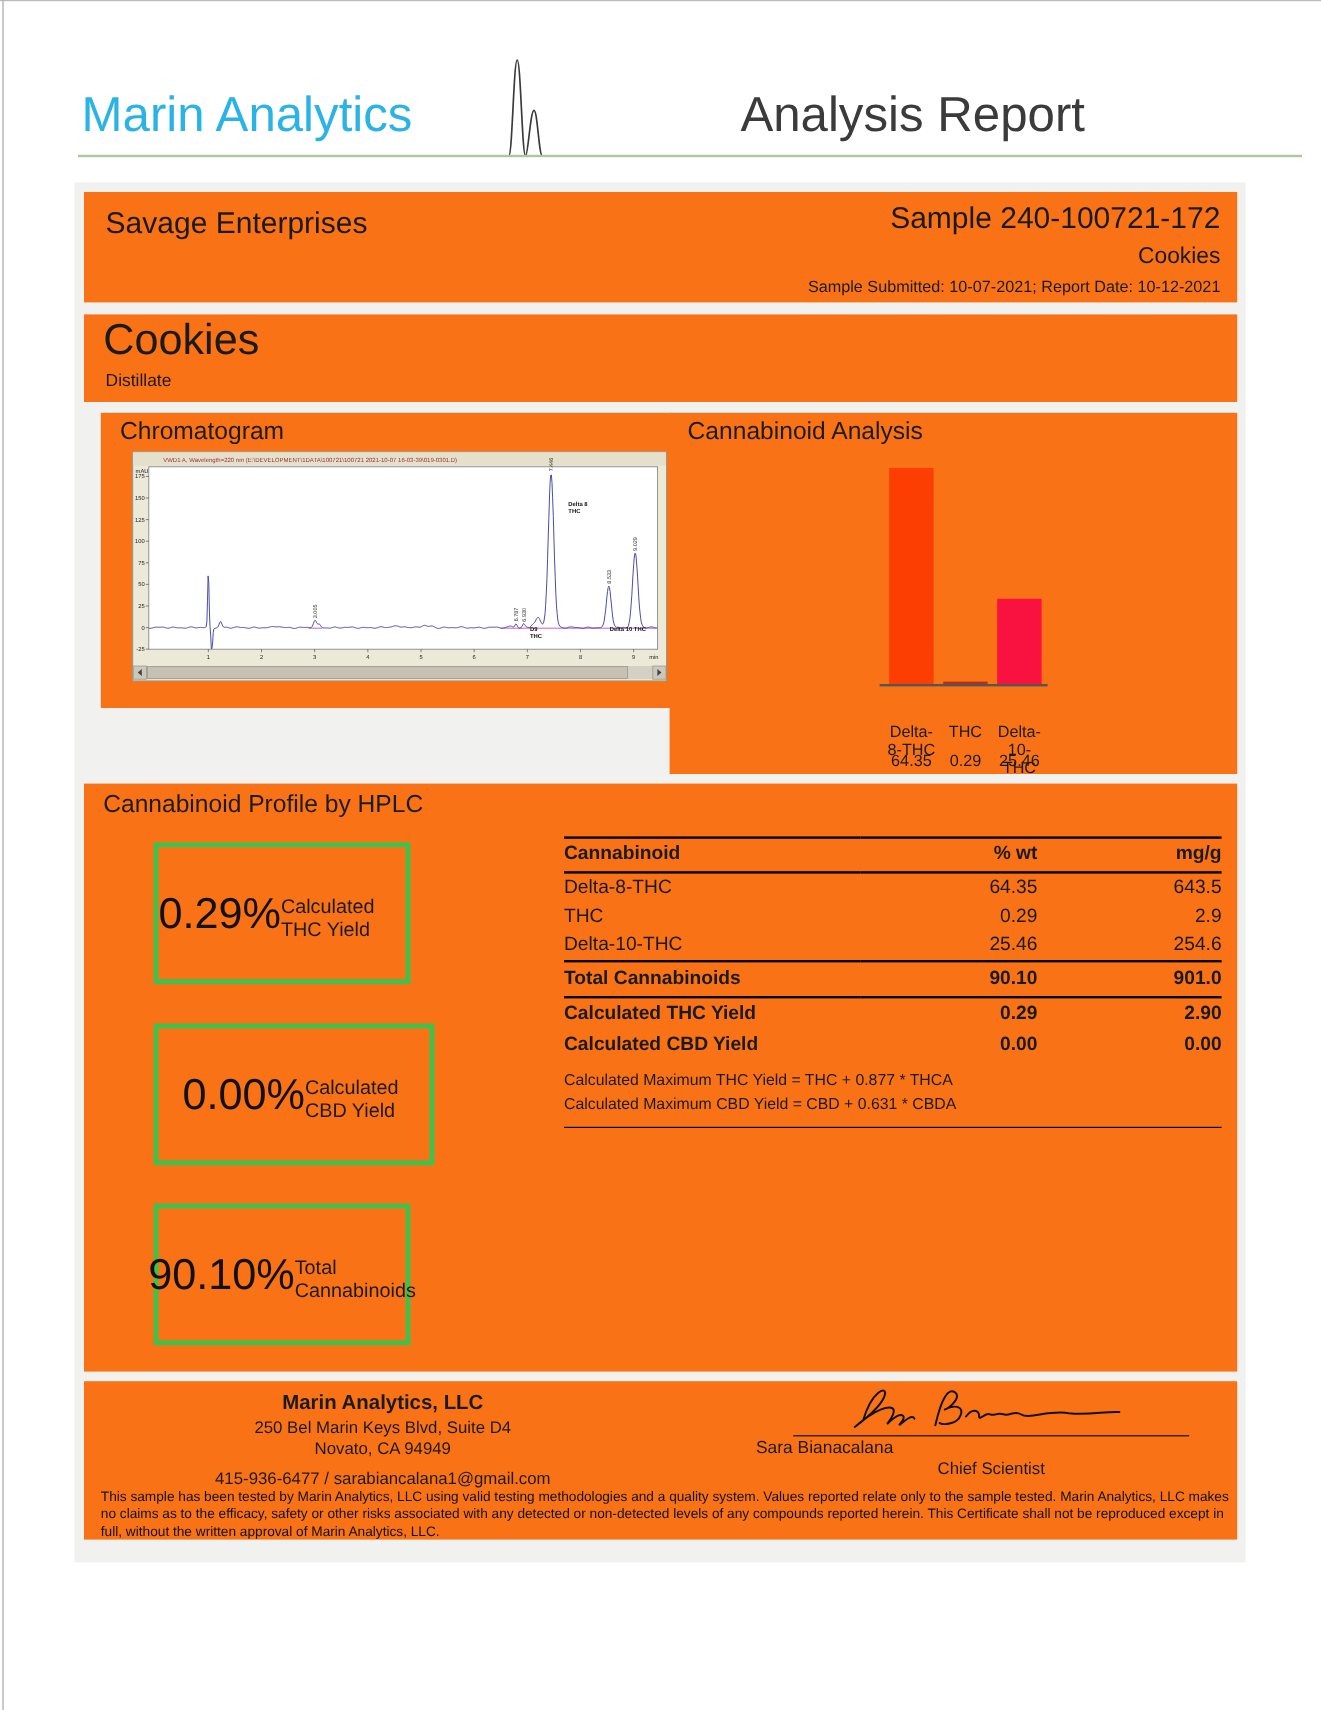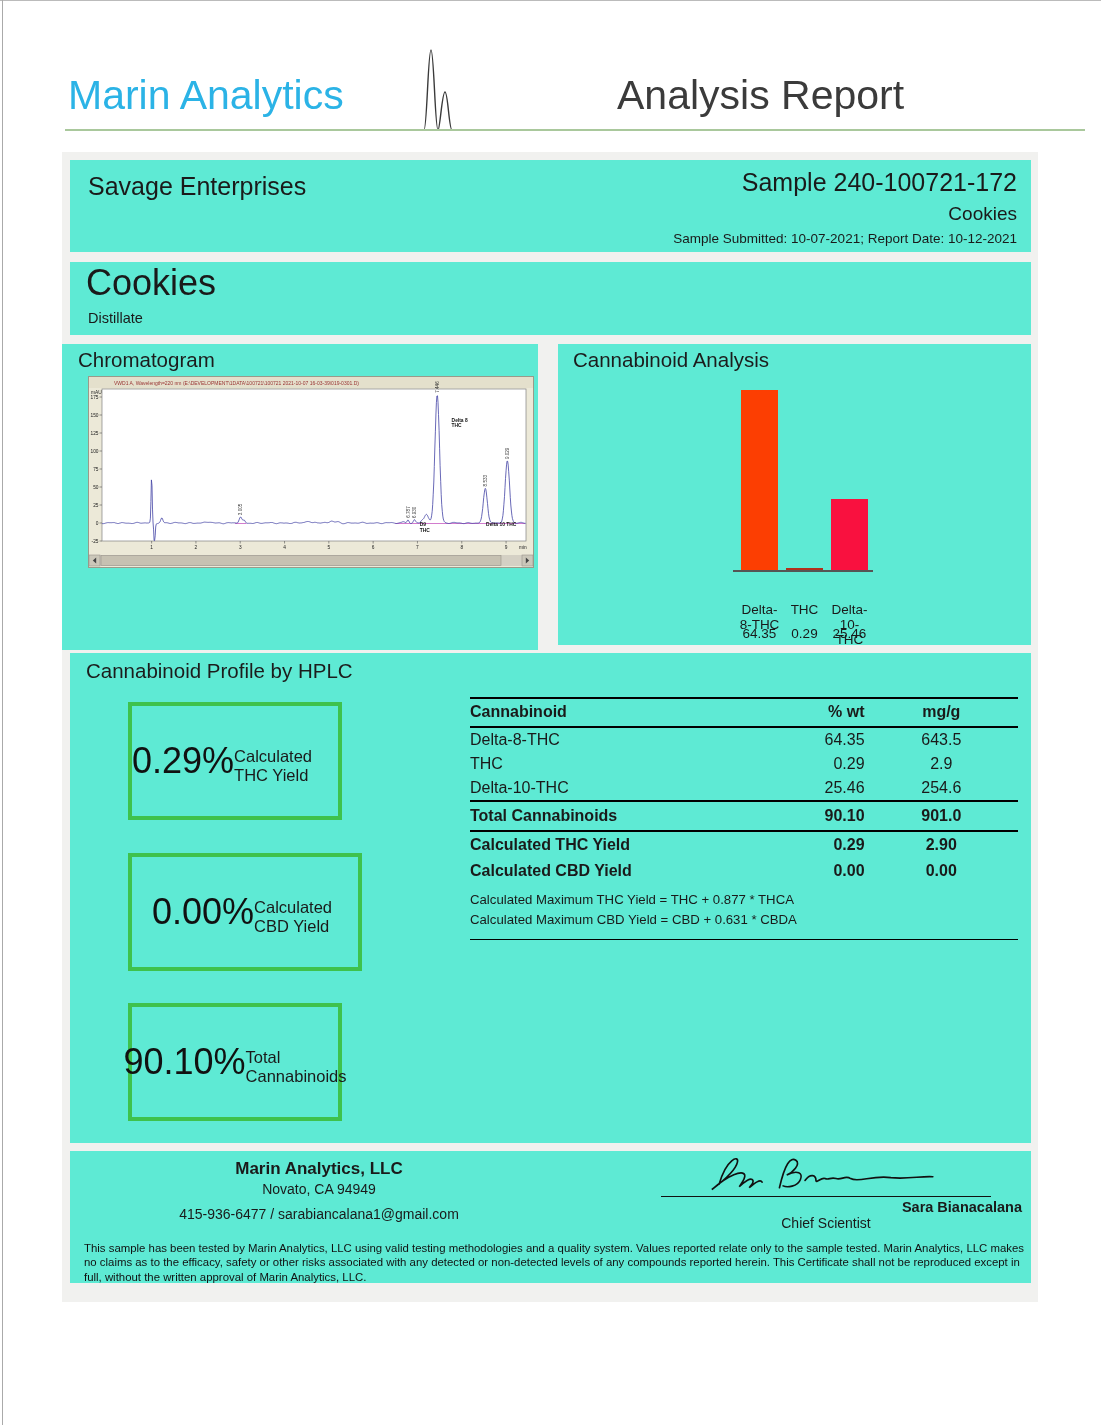--- a/index.html
+++ b/index.html
@@ -8,31 +8,31 @@
   .abs{position:absolute;}
   #edge-left{left:2px;top:0;width:1px;height:1425px;background:#aaa;}
   #edge-top{left:0;top:0;width:1101px;height:1px;background:#bbb;}
   
   #brand{left:68px;top:72px;font-size:41px;color:#2bb3e6;}
   #report-title{left:617px;top:72px;font-size:41px;color:#3b3b3b;}
   #header-rule{left:65px;top:129px;width:1020px;height:2px;background:#a9c89c;}
   #header-peak{left:398px;top:42px;}
   
   #backdrop{left:62px;top:152px;width:976px;height:1150px;background:#f1f1ef;}
-  .card{position:absolute;background:#5eead4;}
+  .card{position:absolute;background:#f97316;}
   #card-info{left:70px;top:160px;width:961px;height:92px;}
   #client-name{left:18px;top:12px;font-size:25px;}
   #info-right{right:14px;top:8px;text-align:right;}
   #sample-id{font-size:25px;}
   #sample-name-right{font-size:19px;margin-top:6px;}
   #submitted-line{font-size:13.5px;margin-top:6px;}
   #card-sample{left:70px;top:262px;width:961px;height:73px;}
   #big-sample-name{left:16px;top:0px;font-size:36px;}
   #sample-type{left:18px;top:48px;font-size:14.5px;}
-  #card-chrom{left:62px;top:344px;width:476px;height:306px;}
+  #card-chrom{left:84px;top:344px;width:476px;height:246px;}
   #card-profile{left:558px;top:344px;width:473px;height:301px;}
   .section-title{font-size:20.5px;color:#1c1c1c;}
   #chrom-title{left:16px;top:4px;}
   #profile-title{left:15px;top:4px;}
   #chrom-svg{left:26px;top:32px;}
   #profile-bars{left:173px;top:46px;width:150px;height:280px;}
   .bar{position:absolute;bottom:100px;}
   #bars-baseline{left:2px;bottom:98px;width:140px;height:2px;background:#555;}
   .bar-cat{position:absolute;top:188px;width:60px;text-align:center;font-size:13.5px;line-height:15px;margin-top:24px;}
   .bar-val{position:absolute;top:236px;width:60px;text-align:center;font-size:13.5px;}
@@ -42,35 +42,35 @@
              display:flex;flex-direction:row;align-items:center;justify-content:center;}
   .green-box .val{font-size:36px;color:#111;}
   .green-box .lbl{font-size:16.5px;margin-top:9px;}
   #box-thc{top:49px;}#box-cbd{top:200px;padding-left:20px;}#box-total{top:350px;}
   #hplc-table-wrap{left:400px;top:44px;width:548px;}
   table{border-collapse:collapse;width:100%;font-size:16px;}
   th{font-weight:bold;padding:4px 0 5px;border-top:2px solid #000;border-bottom:2px solid #000;}
   td{padding:3px 0;}
   .c1{text-align:left;width:45%;}
   .c2{text-align:right;width:27%;}
-  .c3{text-align:center;width:28%;}
+  .c3{text-align:right;width:28%;}
   tr.last-compound td{border-bottom:2px solid #000;}
   tr.total-row td{font-weight:bold;border-bottom:2px solid #000;padding:5px 0;}
   tr.calc-row td{font-weight:bold;padding:4px 0;}
   #table-notes{font-size:13.2px;line-height:1.55;margin-top:6px;}
   #table-bottom-rule{border-bottom:1.5px solid #000;margin-top:8px;}
   #card-footer{left:70px;top:1151px;width:961px;height:132px;}
   #footer-left{left:14px;top:8px;width:470px;text-align:center;}
   #footer-company{font-size:17px;font-weight:bold;}
   .footer-line{font-size:14px;margin-top:2px;}
   #footer-contact{font-size:14px;margin-top:9px;}
   #sig-block{left:560px;top:2px;width:392px;}
   #sig-svg{display:block;margin:0 auto;}
   #sig-rule{width:330px;border-top:1.5px solid #111;margin:1px auto 0;}
-  #sig-name{font-size:14.5px;font-weight:bold;text-align:right;margin-top:2px;}
+  #sig-name{font-size:14.5px;font-weight:normal;text-align:left;margin-top:2px;}
   #sig-title{font-size:14px;text-align:center;}
   #disclaimer{left:14px;top:90px;width:944px;font-size:11.4px;line-height:1.27;color:#111;}
 </style>
 </head>
 <body>
 
 <div id="page">
   <div class="abs" id="edge-top"></div>
   <div class="abs" id="edge-left"></div>
 
@@ -254,20 +254,21 @@
         <div>Calculated Maximum THC Yield = THC + 0.877 * THCA</div>
         <div>Calculated Maximum CBD Yield = CBD + 0.631 * CBDA</div>
       </div>
       <div id="table-bottom-rule"></div>
     </div>
   </div>
 
   <div class="card" id="card-footer">
     <div class="abs" id="footer-left">
       <div id="footer-company">Marin Analytics, LLC</div>
+      <div class="footer-line">250 Bel Marin Keys Blvd, Suite D4</div>
       <div class="footer-line">Novato, CA 94949</div>
       <div id="footer-contact">415-936-6477 / sarabiancalana1@gmail.com</div>
     </div>
     <div class="abs" id="sig-block">
       <svg id="sig-svg" width="270" height="42" viewBox="0 0 270 46">
         <path d="M18,34 C26,6 40,2 38,10 C36,20 18,34 10,40 C28,24 44,18 46,24 C47,28 42,34 40,37 C46,31 53,26 55,30 C56,33 52,36 51,38 C57,33 63,28 65,32" fill="none" stroke="#111" stroke-width="1.8" stroke-linecap="round"></path>
         <path d="M84,38 C90,12 96,4 102,8 C108,12 98,22 92,24 C104,18 110,22 107,29 C104,37 92,38 88,36 M112,30 C118,22 124,24 124,30 C124,34 130,26 134,28 C138,30 140,26 146,28 C152,30 156,24 162,28 C170,33 186,24 206,27 C224,29 240,25 252,26" fill="none" stroke="#111" stroke-width="1.8" stroke-linecap="round"></path>
       </svg>
       <div id="sig-rule"></div>
       <div id="sig-name">Sara Bianacalana</div>

